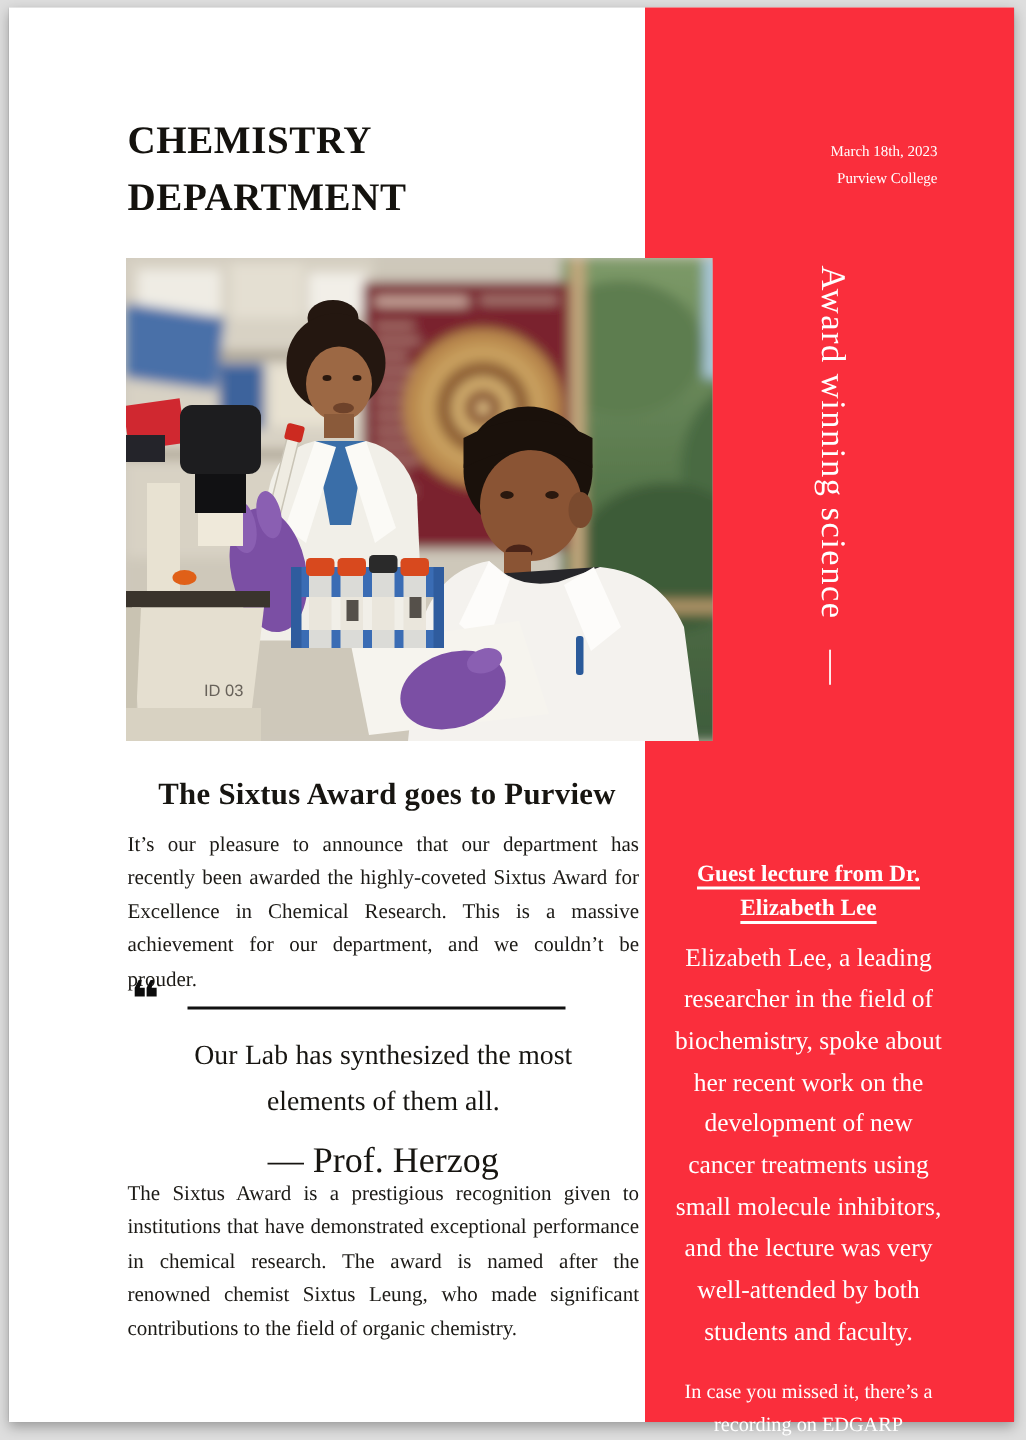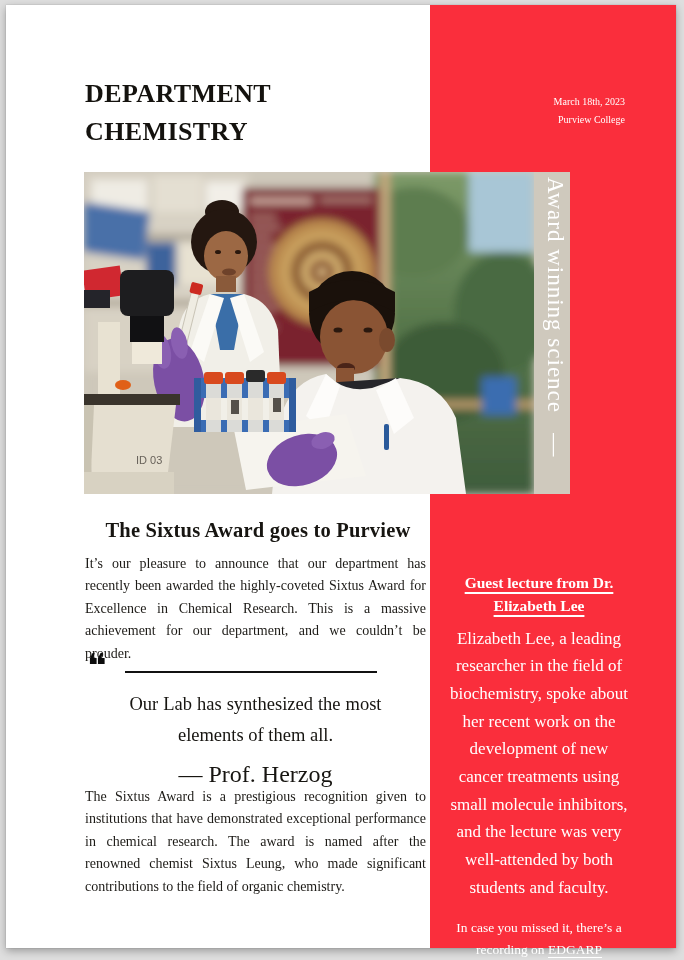--- a/index.html
+++ b/index.html
@@ -28,21 +28,21 @@
     position:absolute;left:79px;top:70px;
     font-size:26px;font-weight:bold;line-height:1.46;letter-spacing:.4px;
     color:#14120e;
   }
   .dateblock{
     position:absolute;right:51px;top:88px;
     text-align:right;color:#fff;font-size:10px;line-height:1.8;
   }
   
   .photo{
-    position:absolute;left:78px;top:167px;width:486px;height:322px;
+    position:absolute;left:78px;top:167px;width:391px;height:322px;
     overflow:hidden;background:#cfc9bd;
   }
   .photo svg{display:block;}
   
   .vertical-tag{
     position:absolute;left:536px;top:172px;height:330px;
     writing-mode:vertical-rl;text-orientation:sideways;
     color:#fff;font-size:23px;letter-spacing:1px;white-space:pre;
   }
   
@@ -81,33 +81,33 @@
   }
   .guest-heading{
     font-size:15.5px;font-weight:bold;line-height:1.5;
     text-decoration:underline;text-underline-offset:3.5px;
     text-decoration-thickness:1.5px;
     cursor:pointer;
   }
   .guest-body{margin-top:7px;font-size:17px;line-height:1.63;}
   .guest-note{margin-top:15px;font-size:13.5px;line-height:1.63;}
   .guest-link{
-    text-decoration:underline;text-underline-offset:3px;cursor:pointer;
+    text-underline-offset:3px;cursor:pointer;
   }
 </style>
 </head>
 <body>
 
 <div class="page">
 
   <div class="red-panel"></div>
 
   <div class="title">
+    <div>CHEMISTRY</div>
     <div>DEPARTMENT</div>
-    <div>CHEMISTRY</div>
   </div>
 
   <div class="dateblock">
     <div>March 18th, 2023</div>
     <div>Purview College</div>
   </div>
 
   <div class="photo">
     <svg width="450" height="322" viewBox="0 0 450 322" xmlns="http://www.w3.org/2000/svg">
       <defs>

